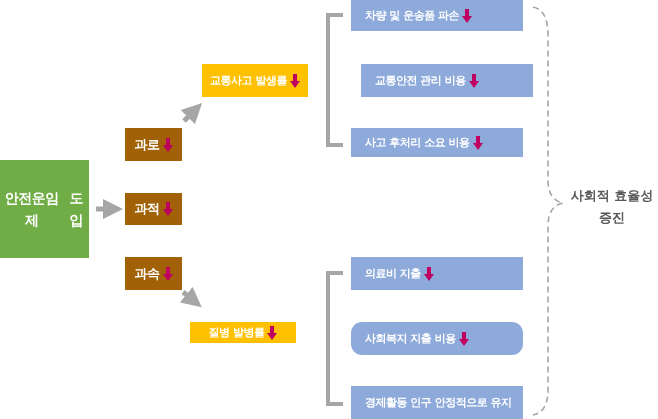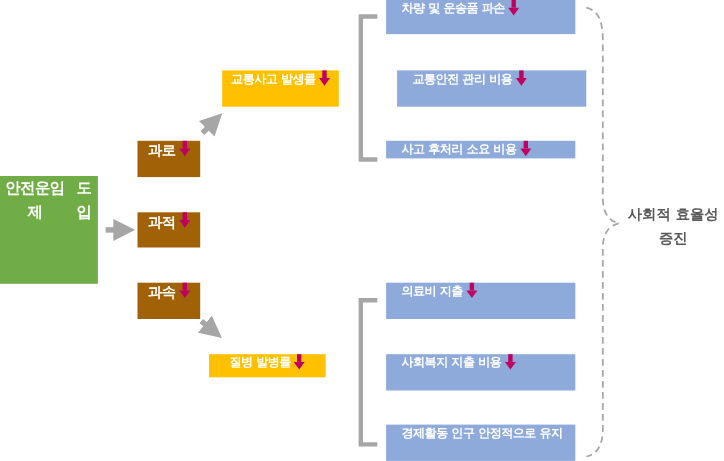--- a/index.html
+++ b/index.html
@@ -1,18 +1,18 @@
 <!DOCTYPE html>
 <html><head>
   <meta charset="utf-8">
   <style>
     html, body { margin:0; padding:0; background:#ffffff; }
     body { width:658px; height:419px; position:relative; overflow:hidden;
            font-family: "DejaVu Sans", "Liberation Sans", sans-serif; }
-    .box { position:absolute; display:flex; color:#ffffff;
+    .box { position:absolute; display:flex; align-items:center; color:#ffffff;
            font-weight:bold; box-sizing:border-box; letter-spacing:-0.5px; }
     .green { background:#70ad47; justify-content:center; text-align:center; flex-direction:row;
              font-size:14px; line-height:22px; }
     .orange { background:#a16207; justify-content:center; font-size:13px; }
     .yellow { background:#ffc000; justify-content:center; font-size:11px; }
     .blue { background:#8eaadb; justify-content:flex-start; padding-left:14px; font-size:11px; }
     .down { display:inline-block; width:10px; height:14px; margin-left:3px; position:relative; vertical-align:middle; }
     .down::before { content:""; position:absolute; left:3px; top:0; width:4px; height:7px; background:#c00060; }
     .down::after { content:""; position:absolute; left:0; top:7px; width:0; height:0;
                    border-left:5px solid transparent; border-right:5px solid transparent; border-top:7px solid #c00060; }
@@ -71,30 +71,30 @@
 </div>
 
 <div class="box blue" style="left:351px;top:0;width:172px;height:31px;">
   <span>차량 및 운송품 파손</span>
     <span class="down"></span>
 </div>
 <div class="box blue" style="left:361px;top:64px;width:172px;height:33px;">
   <span>교통안전 관리 비용</span>
     <span class="down"></span>
 </div>
-<div class="box blue" style="left:351px;top:128px;width:172px;height:16px;">
+<div class="box blue" style="left:351px;top:128px;width:172px;height:29px;">
   <span>사고 후처리 소요 비용</span>
     <span class="down"></span>
 </div>
 
 <div class="box blue" style="left:351px;top:257px;width:172px;height:33px;">
   <span>의료비 지출</span>
     <span class="down"></span>
 </div>
-<div class="box blue" style="left:351px;top:322px;width:172px;height:33px;">
+<div class="box blue" style="left:351px;top:322px;width:172px;height:33px;border-radius:11px;">
   <span>사회복지 지출 비용</span>
     <span class="down"></span>
 </div>
 <div class="box blue" style="left:351px;top:386px;width:172px;height:33px;">
   <span>경제활동 인구 안정적으로 유지</span>
 </div>
 
 <div class="result" style="top:185px;">
   <div>사회적 효율성</div>
   <div>증진</div>

